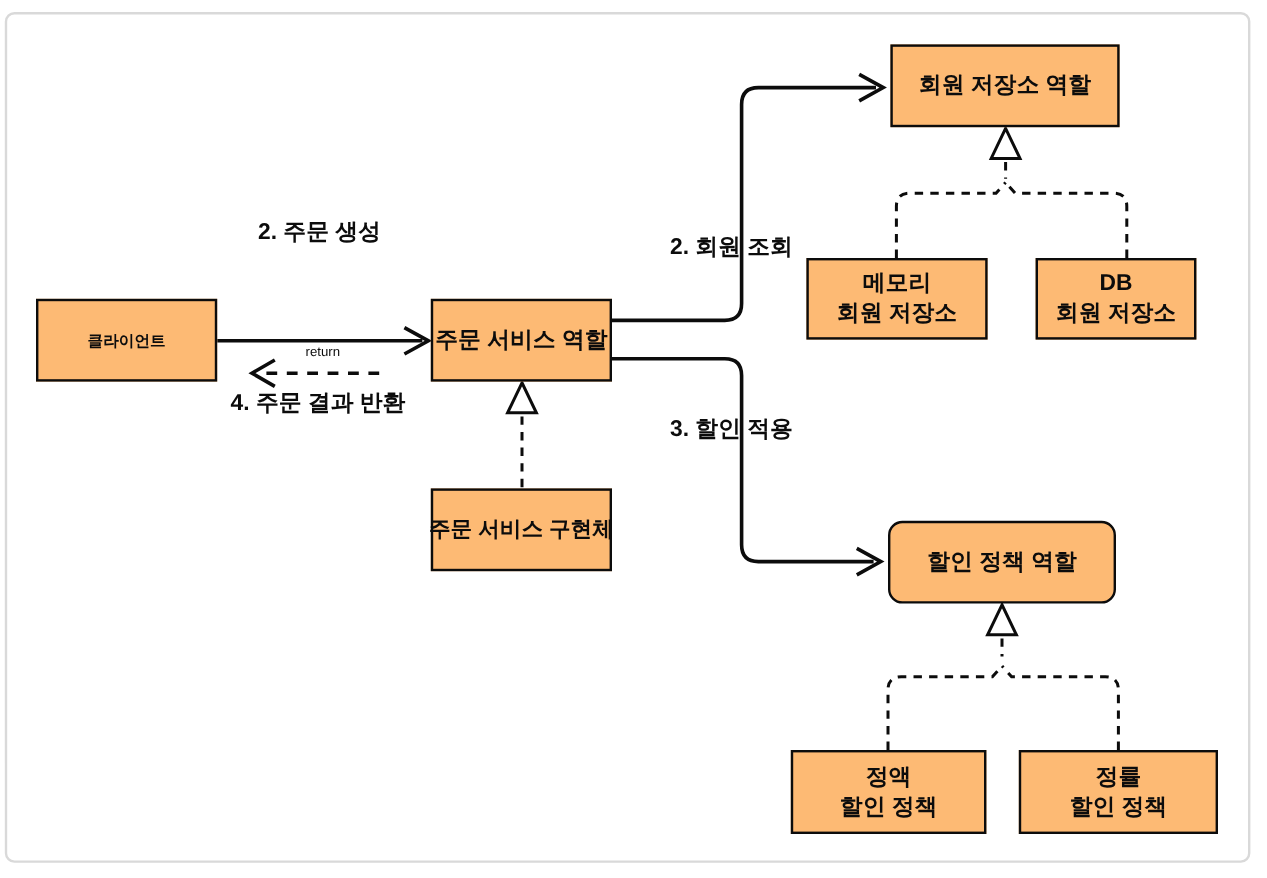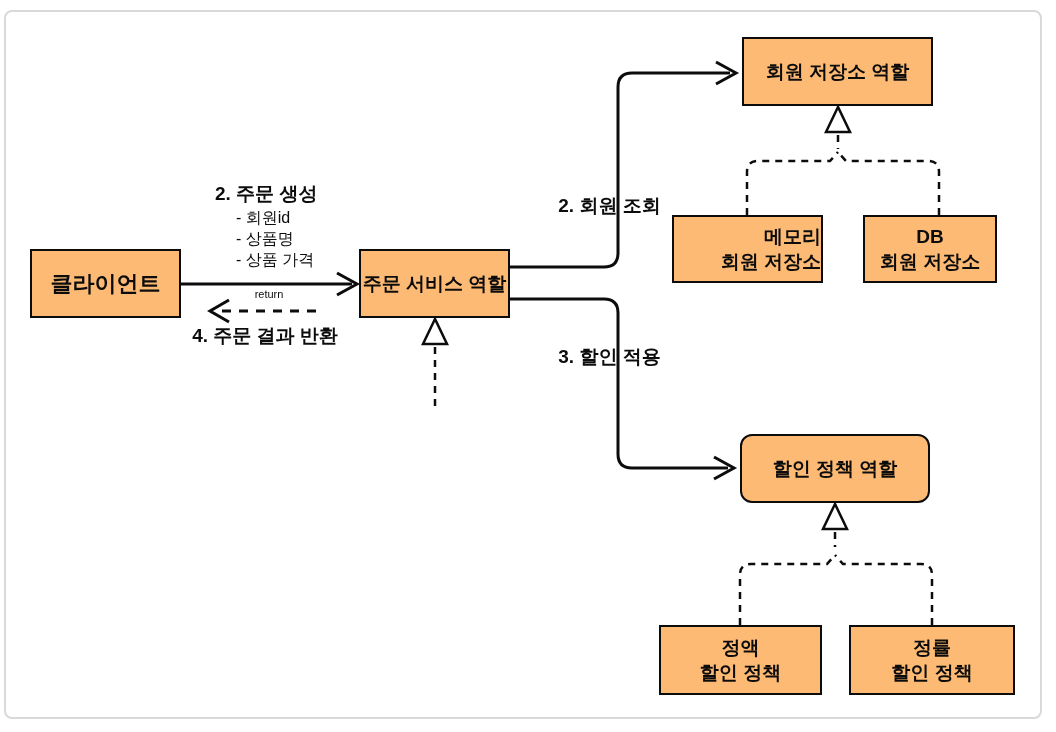--- a/index.html
+++ b/index.html
@@ -80,34 +80,37 @@
     <path d="M 838 135 V 149" stroke="#0c0c0c" stroke-width="2.5" fill="none" stroke-dasharray="7 6"></path>
     <path d="M 747 215 V 172 Q 747 161 758 161 H 830 L 838 152" stroke="#0c0c0c" stroke-width="2.5" fill="none" stroke-dasharray="7 6"></path>
     <path d="M 939 215 V 172 Q 939 161 928 161 H 846 L 838 152" stroke="#0c0c0c" stroke-width="2.5" fill="none" stroke-dasharray="7 6"></path>
 
     <polygon points="835,504 823,529 847,529" fill="#ffffff" stroke="#0c0c0c" stroke-width="2.5"></polygon>
     <path d="M 835 532 V 547" stroke="#0c0c0c" stroke-width="2.5" fill="none" stroke-dasharray="7 6"></path>
     <path d="M 740 625 V 575 Q 740 564 751 564 H 827 L 835 555" stroke="#0c0c0c" stroke-width="2.5" fill="none" stroke-dasharray="7 6"></path>
     <path d="M 932 625 V 575 Q 932 564 921 564 H 843 L 835 555" stroke="#0c0c0c" stroke-width="2.5" fill="none" stroke-dasharray="7 6"></path>
   </svg>
 
-  <div class="node" style="left:30px; top:249px; width:151px; height:69px; font-size:22px;">
+  <div class="node" style="left:30px; top:249px; width:151px; height:69px; font-size:13px;">
     <span>클라이언트</span>
   </div>
 
   <div class="node" style="left:359px; top:249px; width:151px; height:69px;">
     <span>주문 서비스 역할</span>
   </div>
 
+  <div class="node" style="left:359px; top:407px; width:151px; height:69px; font-size:18px;">
+    <span>주문 서비스 구현체</span>
+  </div>
 
   <div class="node" style="left:742px; top:37px; width:191px; height:69px;">
     <span>회원 저장소 역할</span>
   </div>
 
-  <div class="node" style="left:672px; top:215px; width:151px; height:68px;align-items:flex-end;">
+  <div class="node" style="left:672px; top:215px; width:151px; height:68px;">
     <span>메모리</span>
     <span>회원 저장소</span>
   </div>
 
   <div class="node" style="left:863px; top:215px; width:134px; height:68px;">
     <span>DB</span>
     <span>회원 저장소</span>
   </div>
 
   <div class="node" style="left:740px; top:434px; width:190px; height:69px;border-radius:12px;">
@@ -119,25 +122,20 @@
     <span>할인 정책</span>
   </div>
 
   <div class="node" style="left:849px; top:625px; width:166px; height:70px;">
     <span>정률</span>
     <span>할인 정책</span>
   </div>
 
   <div class="layer" style="left:215px; top:182px;">
     <div class="note-title">2. 주문 생성</div>
-    <div class="note-items">
-      <div>- 회원id</div>
-      <div>- 상품명</div>
-      <div>- 상품 가격</div>
-    </div>
   </div>
 
   <div class="flow-label" style="left:552px; top:193px; width:115px;text-align:center;">2. 회원 조회</div>
 
   <div class="flow-label" style="left:552px; top:344px; width:115px;">3. 할인 적용</div>
 
   <div class="flow-label" style="left:180px; top:323px; width:170px;">4. 주문 결과 반환</div>
 
   <div class="return-label" style="left:219px; top:288px; width:100px;">return</div>
 </div>

